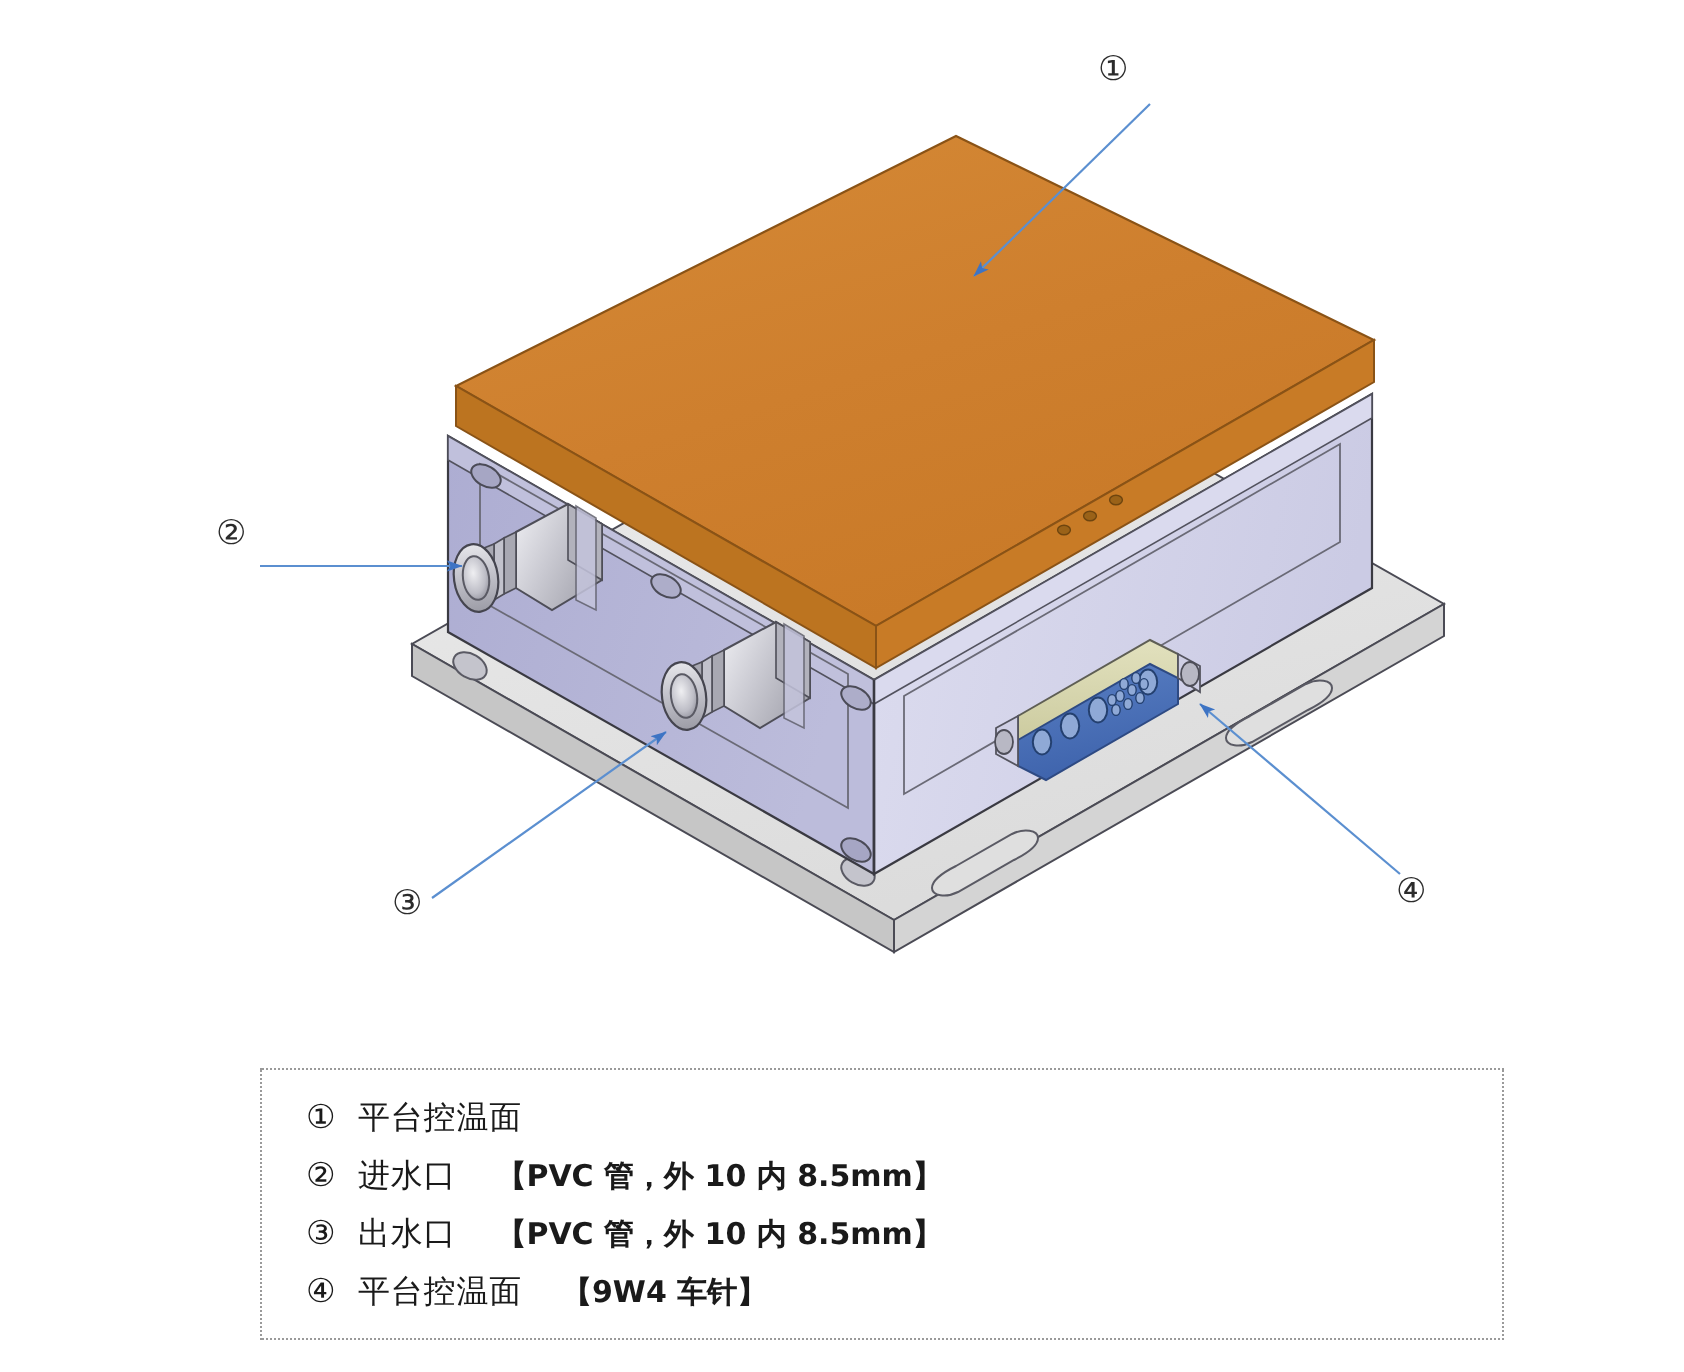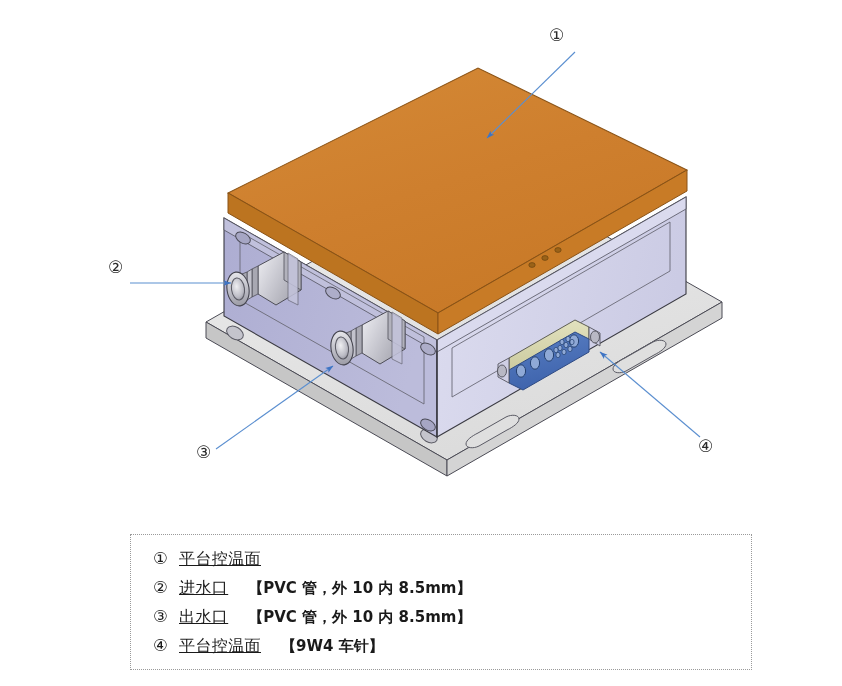--- a/index.html
+++ b/index.html
@@ -58,21 +58,20 @@
     font-size: 16.5px;
     line-height: 1;
     color: #1a1a1a;
     font-family: "DejaVu Sans", sans-serif;
   }
   .legend-term {
     font-size: 16px;
     letter-spacing: 0.4px;
     color: #1a1a1a;
     font-family: "DejaVu Sans", sans-serif;
-    text-decoration: underline;
   }
   .legend-spec {
     font-size: 15px;
     margin-left: 20px;
     color: #1a1a1a;
     font-family: "DejaVu Sans", sans-serif;
     font-weight: 600;
     text-align: center;
   }
 

